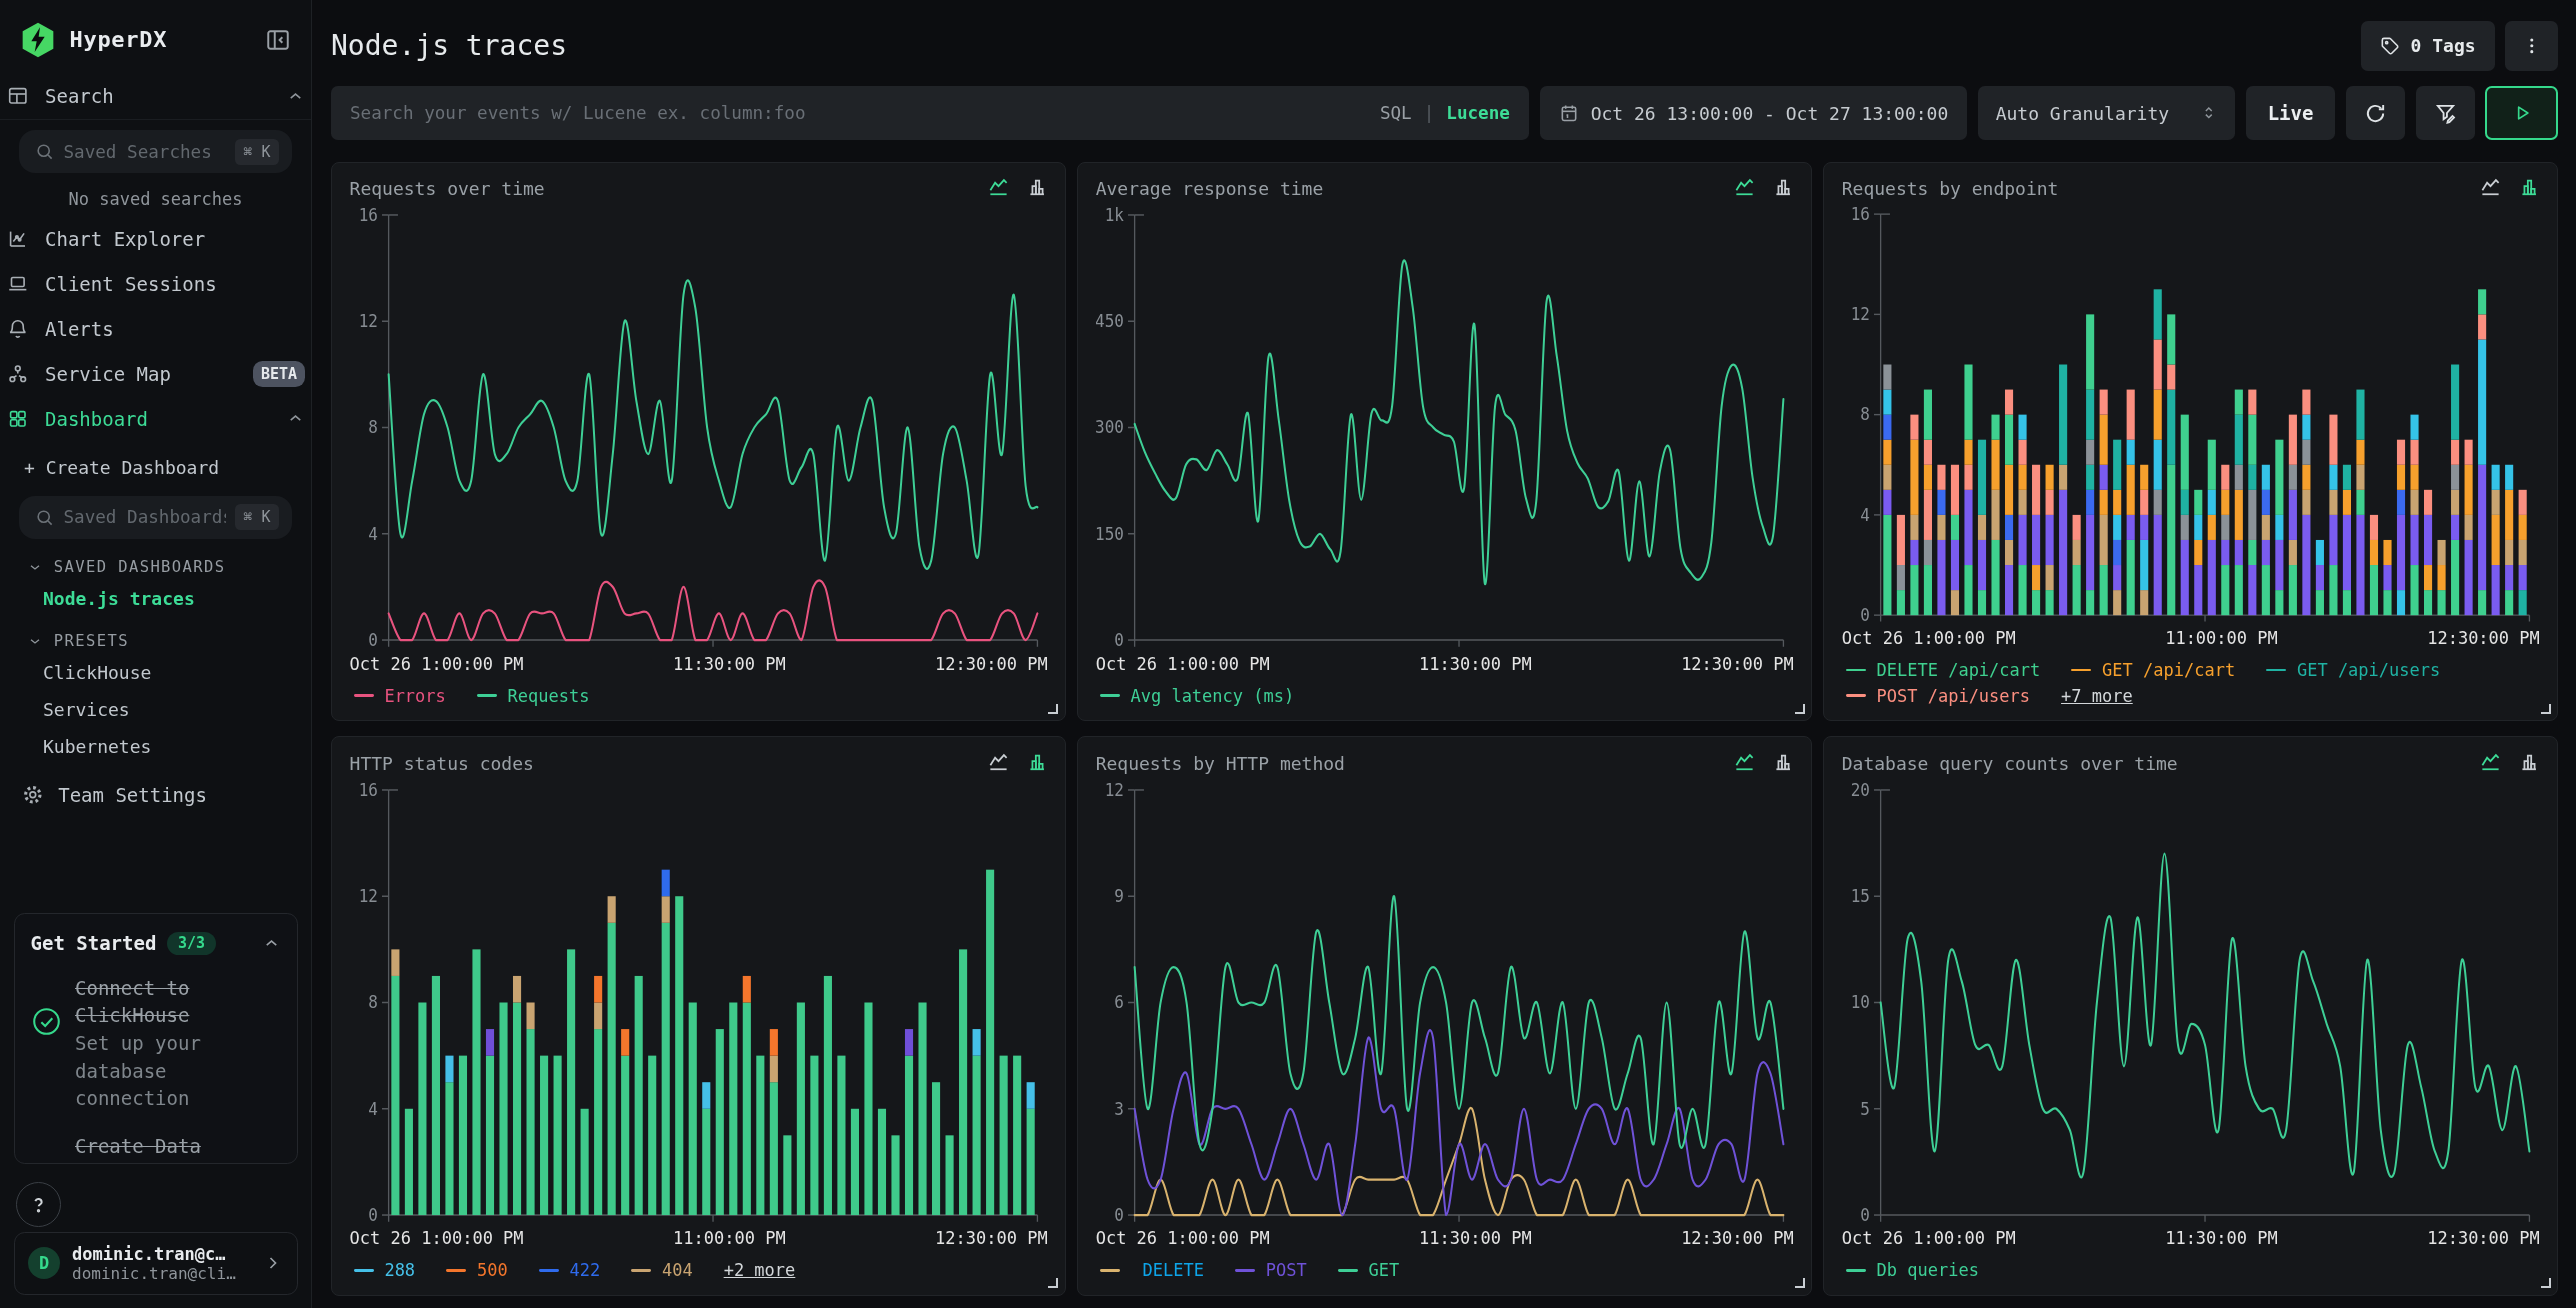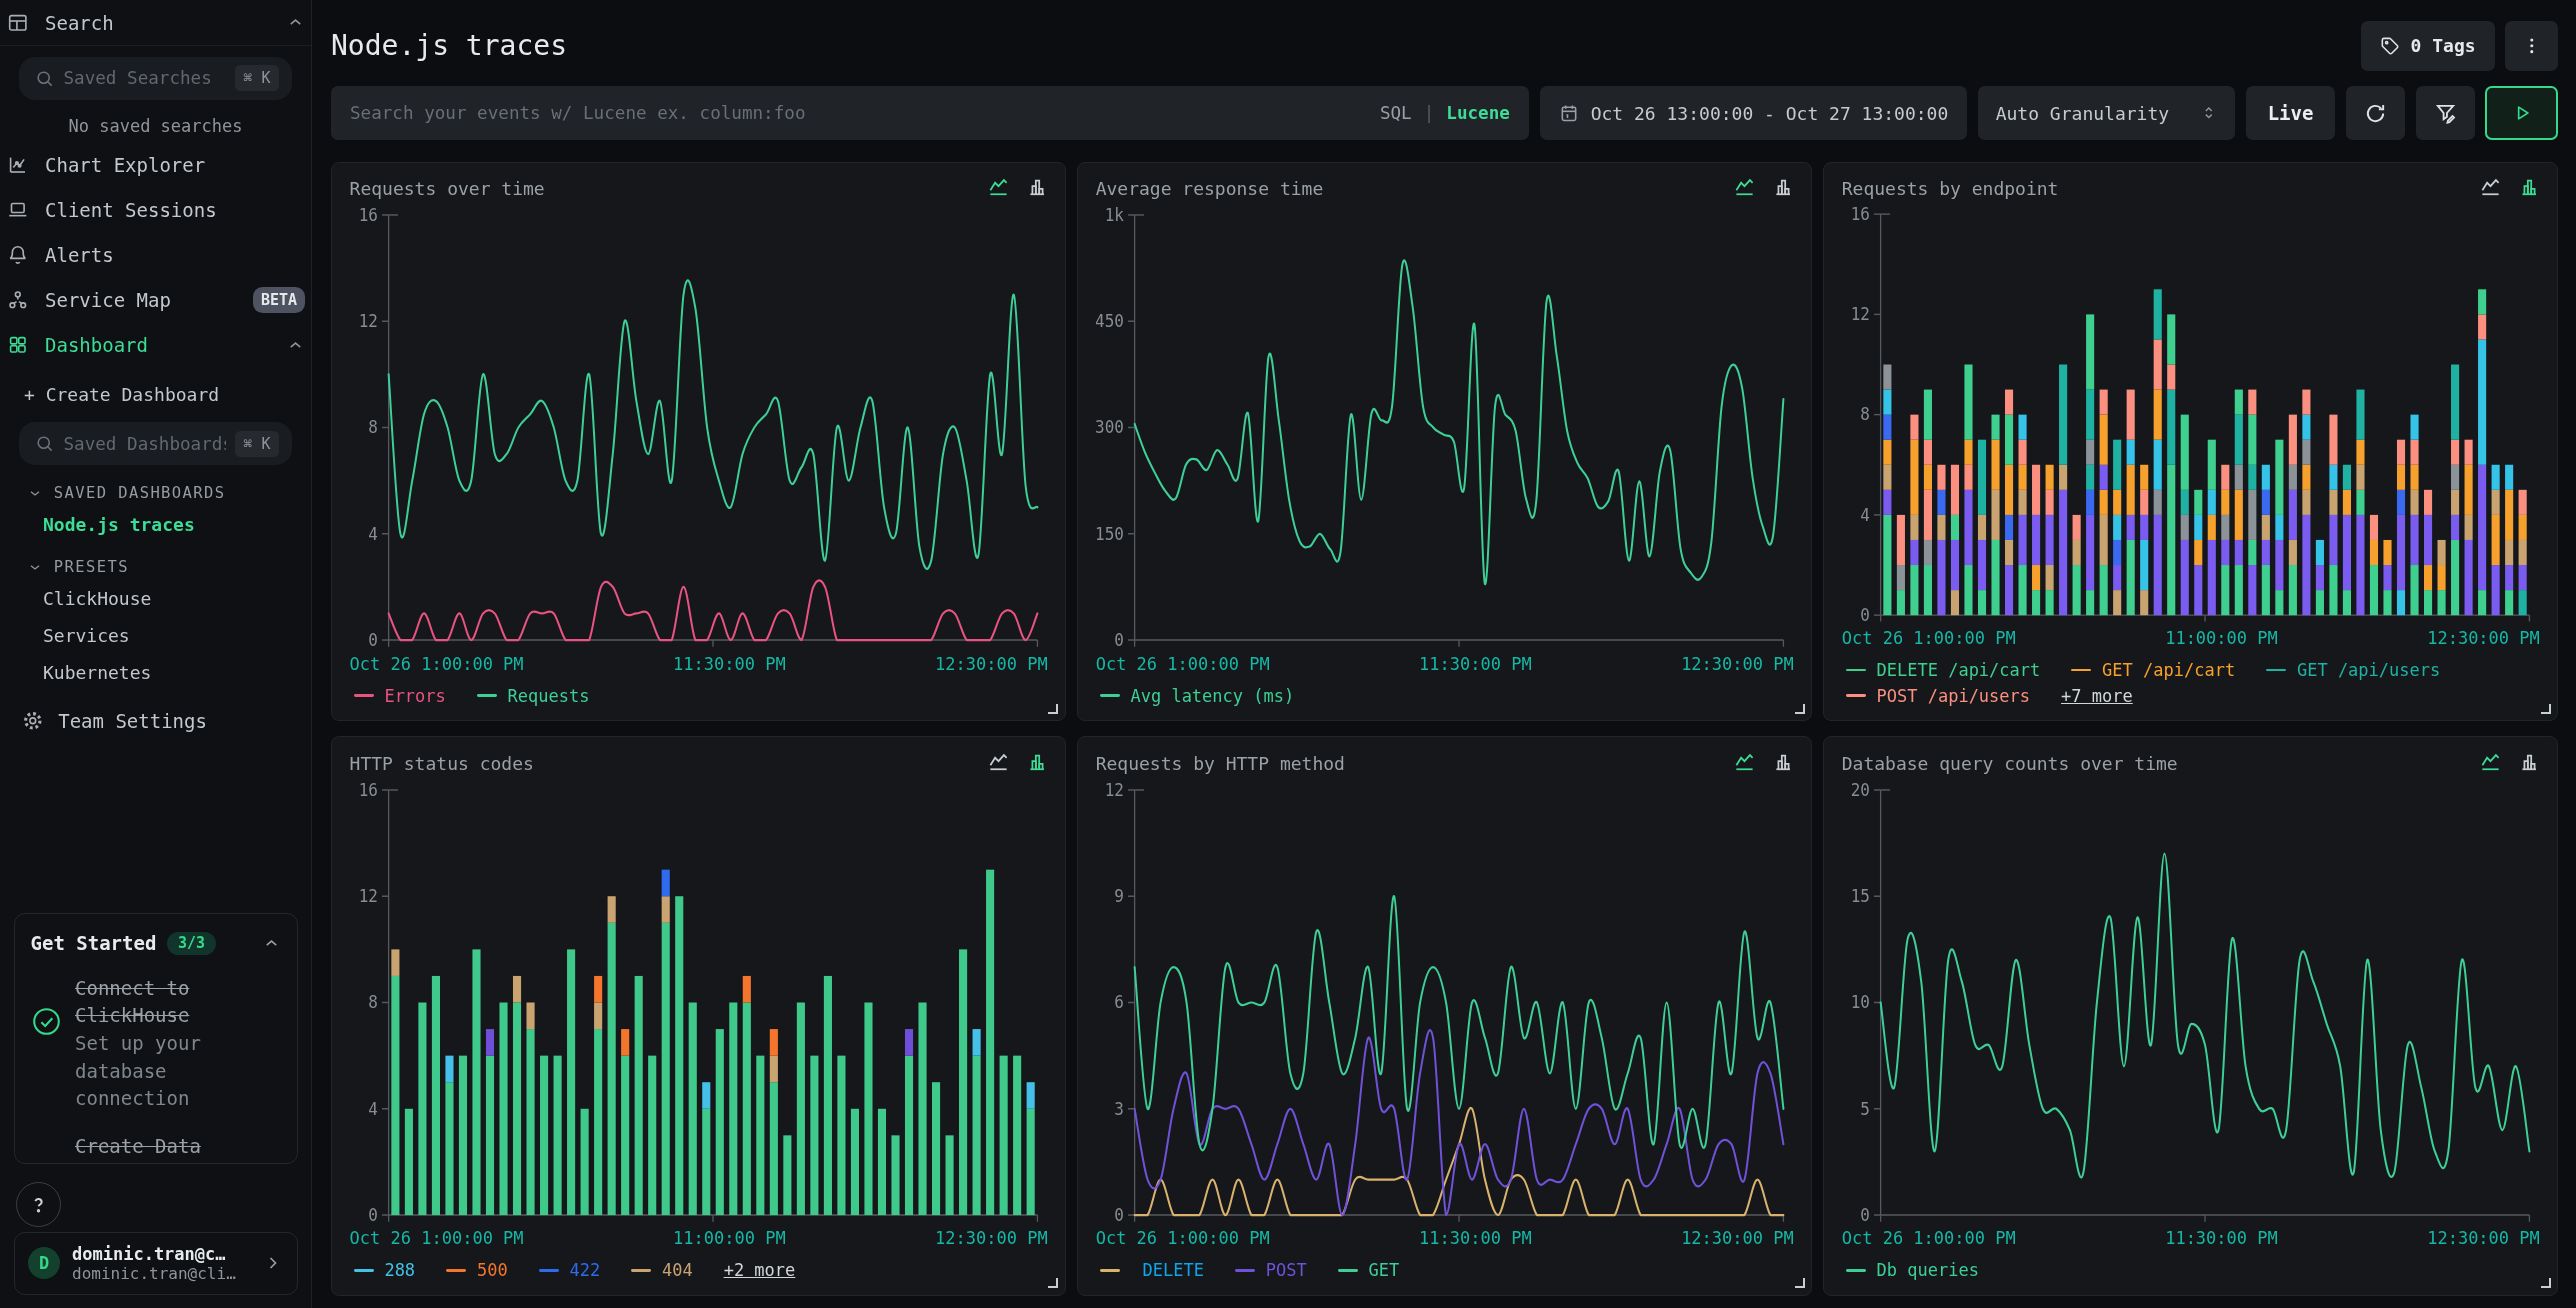--- a/index.html
+++ b/index.html
@@ -99,35 +99,51 @@
     display:flex; align-items:center; justify-content:center; color:#35d98c; cursor:pointer; }
   .grid{ flex:1; display:grid; grid-template-columns:repeat(3,1fr); grid-template-rows:1fr 1fr;
     gap:15px 10.8px; min-height:0; }
   .panel{ background:#15171a; border:1.4px solid #212428; border-radius:8px; padding:13.5px 17.6px 6.8px 17.6px;
     display:flex; flex-direction:column; position:relative; min-height:0; min-width:0; }
   .panel-head{ display:flex; align-items:flex-end; margin-bottom:1.4px; }
   .panel-title{ font-size:18px; color:#9aa1a7; }
   .panel-icons{ margin-left:auto; display:flex; gap:15px; align-items:center; }
   .ptype-icon{ display:flex; cursor:pointer; }
   .plot{ flex:1; width:100%; min-height:0; }
-  .xlabels{ display:flex; justify-content:space-between; font-size:17px; color:#14b8a6; padding-top:4px; }
+  .xlabels{ display:flex; justify-content:space-between; font-size:17px; color:#e5e5e5; padding-top:4px; }
   .legend{ display:flex; flex-wrap:wrap; gap:5.4px 31px; align-items:center; padding:12px 4px 8px 4px;
     font-size:17px; }
   .leg-item{ display:flex; align-items:center; gap:10.8px; cursor:pointer; white-space:nowrap; }
   .leg-dash{ display:inline-block; width:20px; height:2.7px; border-radius:1.4px; }
   .leg-more{ color:#d3d7da; text-decoration:underline; cursor:pointer; }
   .resize{ position:absolute; right:6.8px; bottom:6.8px; width:10px; height:10px;
     border-right:2.7px solid #c9ced3; border-bottom:2.7px solid #c9ced3; cursor:nwse-resize; }
 </style>
 </head>
 <body>
 
 <div class="app">
 
   <aside class="sidebar">
+    <div class="brand-row">
+      <span class="logo-hex">
+        <svg viewBox="0 0 54 54" width="36" height="36">
+            <polygon points="27,1 50,14 50,40 27,53 4,40 4,14" fill="#46d764"></polygon>
+            <polygon points="30,8 17,29 25,29 22,45 37,22 28,22" fill="#0b0c0e"></polygon>
+          </svg>
+      </span>
+      <span class="brand-name">HyperDX</span>
+      <span class="collapse-btn">
+        <svg viewBox="0 0 24 24" width="26" height="26" fill="none" stroke="currentColor" stroke-width="1.8">
+            <rect x="3" y="4" width="18" height="16" rx="2"></rect>
+            <line x1="9" y1="4" x2="9" y2="20"></line>
+            <polyline points="16 9.5 13.5 12 16 14.5"></polyline>
+          </svg>
+      </span>
+    </div>
 
     <div class="nav-item">
       <span class="nicon">
         <svg viewBox="0 0 24 24" width="21.6" height="21.6" fill="none" stroke="currentColor" stroke-width="1.8">
             <rect x="3" y="4" width="18" height="16" rx="2"></rect>
             <line x1="3" y1="10" x2="21" y2="10"></line>
             <line x1="11" y1="10" x2="11" y2="20"></line>
           </svg>
       </span>
       <span>Search</span>

